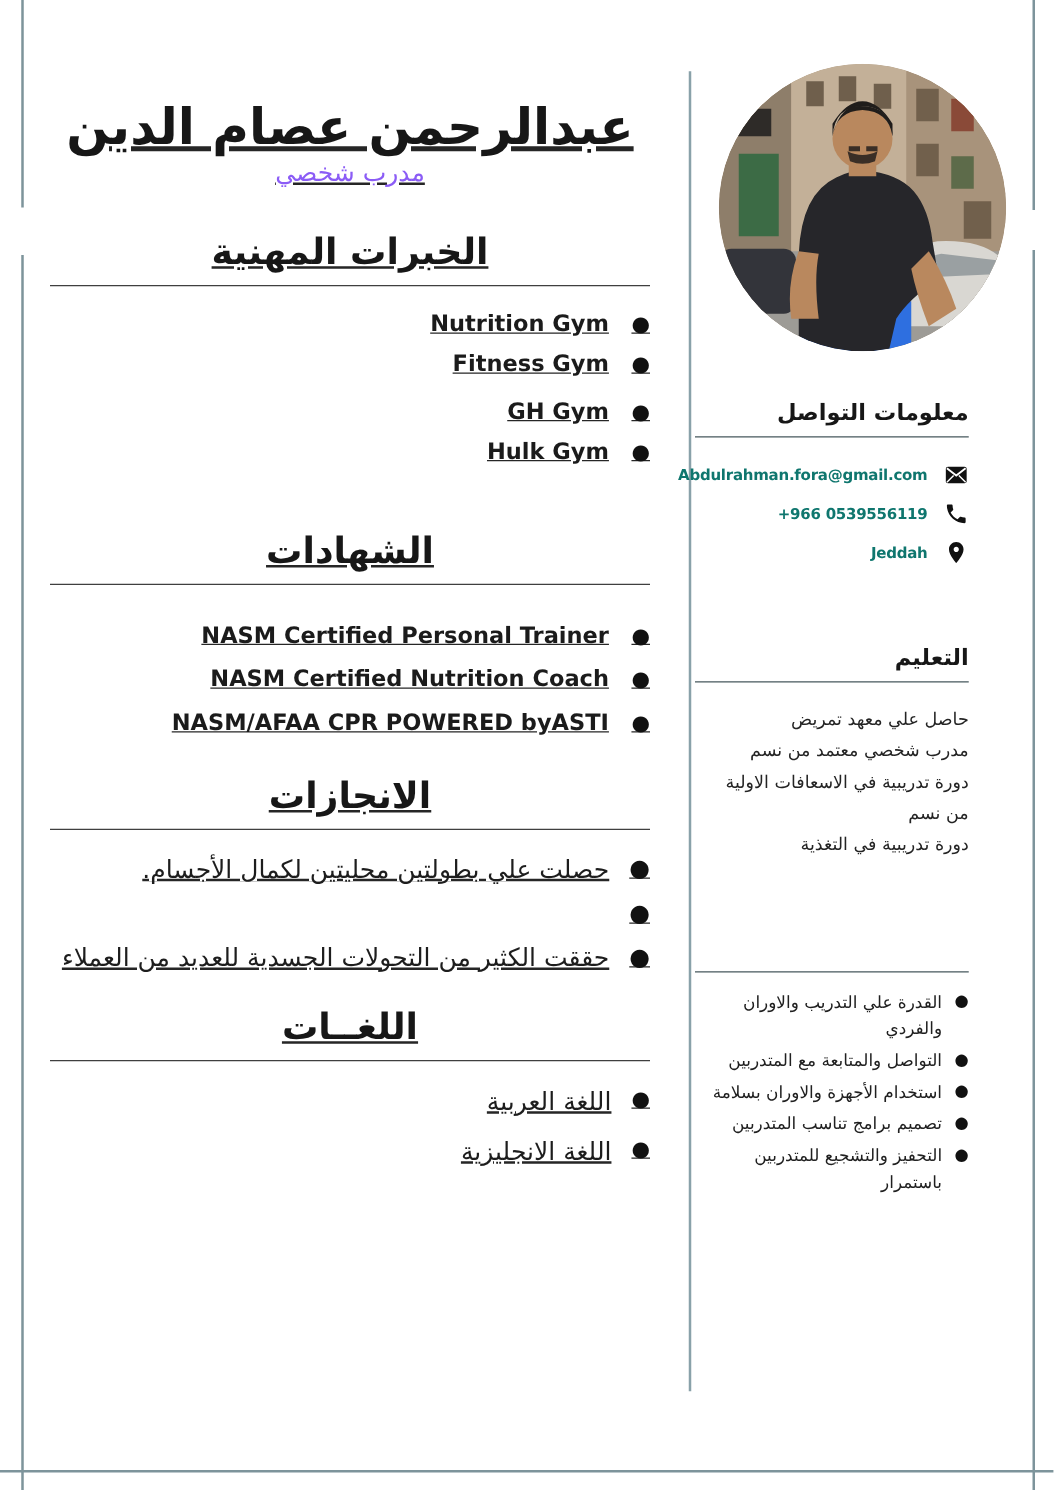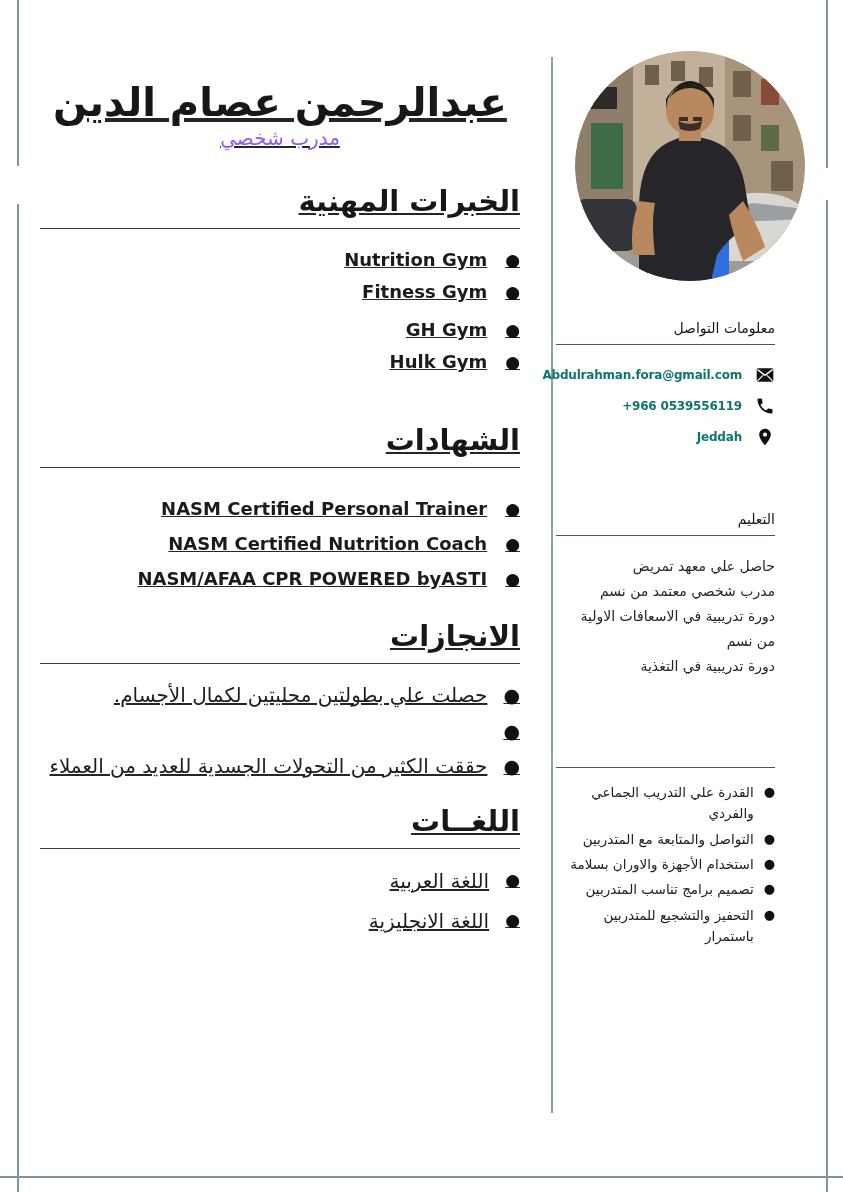--- a/index.html
+++ b/index.html
@@ -15,21 +15,21 @@
 
   
   .vline{position:absolute;width:2px;background:var(--frame-line);}
   .hline{position:absolute;height:2px;background:var(--frame-line);}
   .divider{position:absolute;left:551px;top:57px;width:2px;height:1056px;background:var(--divider);opacity:.85;}
 
   
   .left-col{position:absolute;left:40px;top:4px;width:480px;direction:rtl;text-decoration:underline;}
   .name{margin-top:74px;text-align:center;font-size:40px;font-weight:bold;color:var(--heading-text);line-height:1.2;letter-spacing:-1px;}
   .job-title{text-align:center;font-size:20px;color:#8b5cf6;}
-  h2.sec{font-size:29px;font-weight:bold;color:var(--heading-text);text-align:right;letter-spacing:-.5px;}
+  h2.sec{font-size:29px;font-weight:bold;color:var(--heading-text);text-align:center;letter-spacing:-.5px;}
   .rule{border-top:1.6px solid var(--rule);margin-top:10px;width:100%;}
   .sec-exp{margin-top:34px;}
   .sec-cert{margin-top:49px;}
   .sec-ach{margin-top:28px;}
   .sec-lang{margin-top:22px;}
   ul{list-style:none;}
   li{display:flex;align-items:flex-start;}
   .bullet{flex:0 0 auto;font-size:17px;line-height:1.35;margin-left:16px;color:#111;}
   .list-en{margin-top:20px;direction:rtl;padding-left:38px;}
   .list-en li{justify-content:flex-start;margin-bottom:9px;font-size:18px;font-weight:bold;color:#1b1b1b;direction:ltr;flex-direction:row-reverse;}
@@ -40,21 +40,21 @@
   .list-cert li{margin-bottom:12px;}
   .list-ach{margin-top:16px;font-size:20px;line-height:1.55;}
   .list-ach li{margin-bottom:5px;color:#1d1d1d;}
   .list-ach .bullet{font-size:19px;line-height:1.6;}
   .list-lang{margin-top:20px;font-size:20px;}
   .list-lang li{margin-bottom:16px;color:#1d1d1d;}
 
   
   .photo-wrap{position:absolute;left:575px;top:51px;width:230px;height:230px;border-radius:50%;overflow:hidden;}
   .right-col{position:absolute;left:556px;top:0;width:219px;direction:rtl;}
-  h3.side{font-size:14px;font-weight:normal;color:var(--heading-text);text-align:right;letter-spacing:-.3px;}
+  h3.side{font-size:18px;font-weight:bold;color:var(--heading-text);text-align:right;letter-spacing:-.3px;}
   .rule-s{border-top:1.5px solid var(--rule-side);margin-top:8px;width:100%;}
   .sec-contact{margin-top:320px;}
   .contact-list{margin-top:20px;}
   .contact-list li{align-items:center;margin-bottom:11px;}
   .cicon{flex:0 0 auto;width:20px;height:20px;margin-left:13px;}
   .cval{font-size:12px;font-weight:bold;color:#0f766e;white-space:nowrap;direction:ltr;letter-spacing:-.2px;}
   .sec-edu{margin-top:64px;}
   .edu-lines{margin-top:18px;font-size:14px;line-height:25px;text-align:right;color:#242424;}
   .sec-skills{margin-top:88px;}
   .skill-list{margin-top:14px;font-size:13.5px;line-height:1.58;}
@@ -235,21 +235,21 @@
         <div>من نسم</div>
         <div>دورة تدريبية في التغذية</div>
       </div>
     </section>
 
     <section class="sec-skills">
       <div class="rule-s"></div>
       <ul class="skill-list">
         <li>
             <span class="bullet">●</span>
-            <span>القدرة علي التدريب الجماعي والفردي</span>
+            <span>القدرة علي التدريب والاوران والفردي</span>
           </li>
         <li>
             <span class="bullet">●</span>
             <span>التواصل والمتابعة مع المتدربين</span>
           </li>
         <li>
             <span class="bullet">●</span>
             <span>استخدام الأجهزة والاوران بسلامة</span>
           </li>
         <li>

